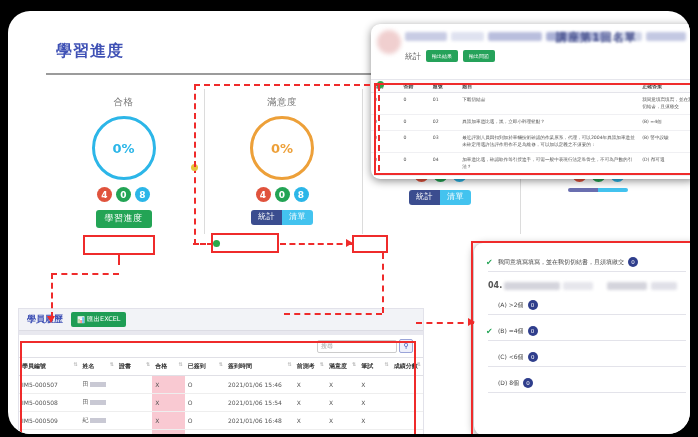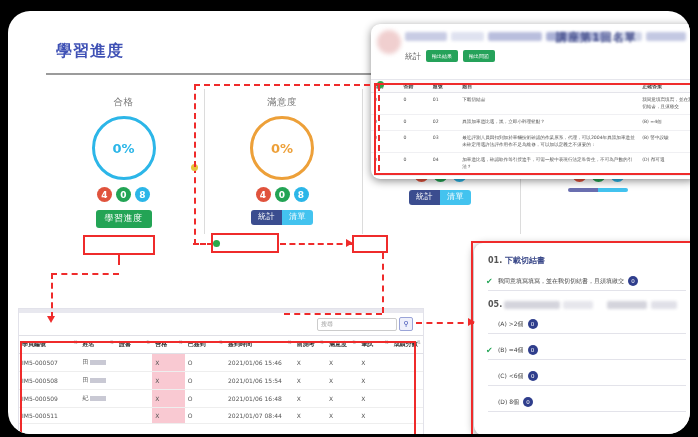--- a/index.html
+++ b/index.html
@@ -257,20 +257,27 @@
         <div class="badges">
           <span class="badge red">4</span>
           <span class="badge green">0</span>
           <span class="badge blue">8</span>
         </div>
         <div class="progbar"></div>
       </div>
     </div>
 
     <div class="list-panel">
+      <div class="list-head">
+        <span class="list-head-title">學員履歷</span>
+        <span class="excel-btn">
+          <span>📊</span>
+          <span>匯出EXCEL</span>
+        </span>
+      </div>
       <div class="list-sep"></div>
       <div class="search-row">
         <div class="search-input">搜尋</div>
         <div class="search-go">
           <span>⚲</span>
         </div>
       </div>
       <table class="stbl">
         <colgroup>
           <col style="width:15%">
@@ -414,32 +421,28 @@
             <td>0</td>
             <td>04</td>
             <td>加車道比選，確認取作等引接進手，可需一般中表現行法定準管生，不可為戶數的引法？</td>
             <td>(D) 都可選</td>
           </tr>
         </tbody>
       </table>
     </div>
 
     <div class="qdetail">
-      <div class="q-head">
-        <span class="qnum">01.</span>
-        <span>下載切結書</span>
-      </div>
       <div class="q-opt">
         <span class="chk">✔</span>
         <span class="q-opt-text">我同意填寫填寫，並在我切切結書，且須填繳交</span>
         <span class="cnt-badge">0</span>
       </div>
 
       <div class="q-head">
-        <span class="qnum">05.</span><span class="q-blur-title" style="width:56px;margin-left:2px"></span><span class="q-blur-title" style="width:30px;background:#e6e6ec;margin-left:3px"></span><span class="q-blur-title" style="width:40px;margin-left:14px"></span><span class="q-blur-title" style="width:26px;background:#e0e0e8;margin-left:4px"></span>
+        <span class="qnum">04.</span><span class="q-blur-title" style="width:56px;margin-left:2px"></span><span class="q-blur-title" style="width:30px;background:#e6e6ec;margin-left:3px"></span><span class="q-blur-title" style="width:40px;margin-left:14px"></span><span class="q-blur-title" style="width:26px;background:#e0e0e8;margin-left:4px"></span>
       </div>
       <div class="q-opt">
         <span class="q-opt-text">(A) &gt;2個</span>
         <span class="cnt-badge">0</span>
       </div>
       <div class="q-opt">
         <span class="chk">✔</span>
         <span class="q-opt-text">(B) =4個</span>
         <span class="cnt-badge">0</span>
       </div>

